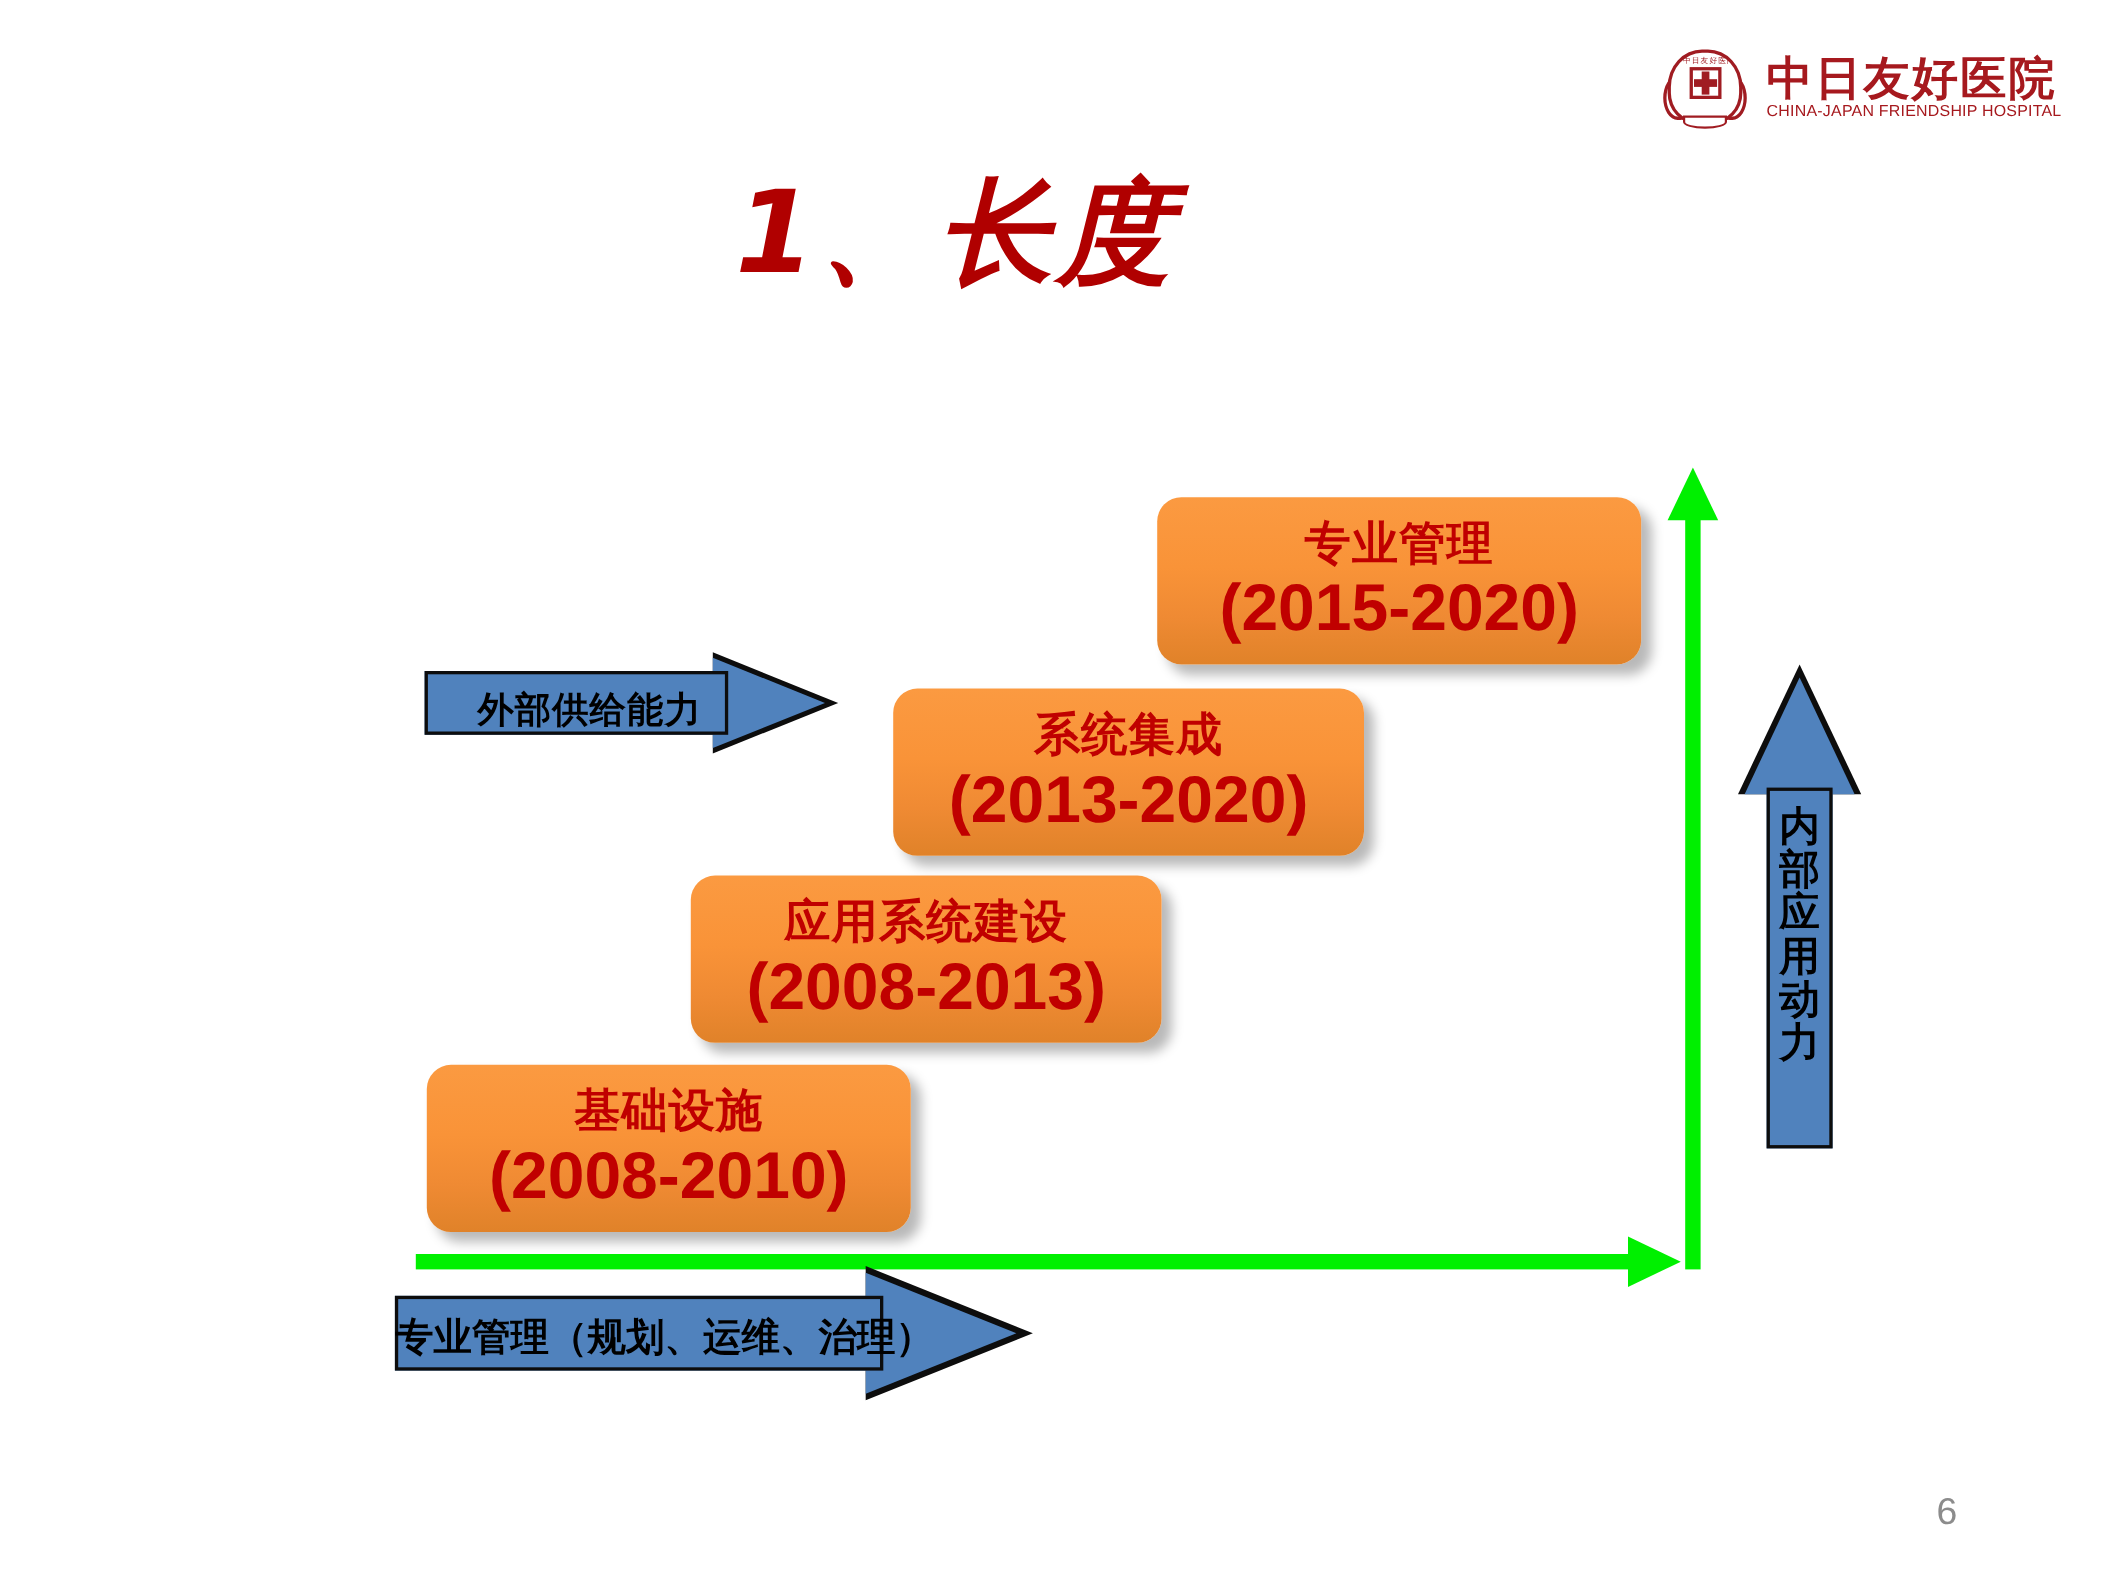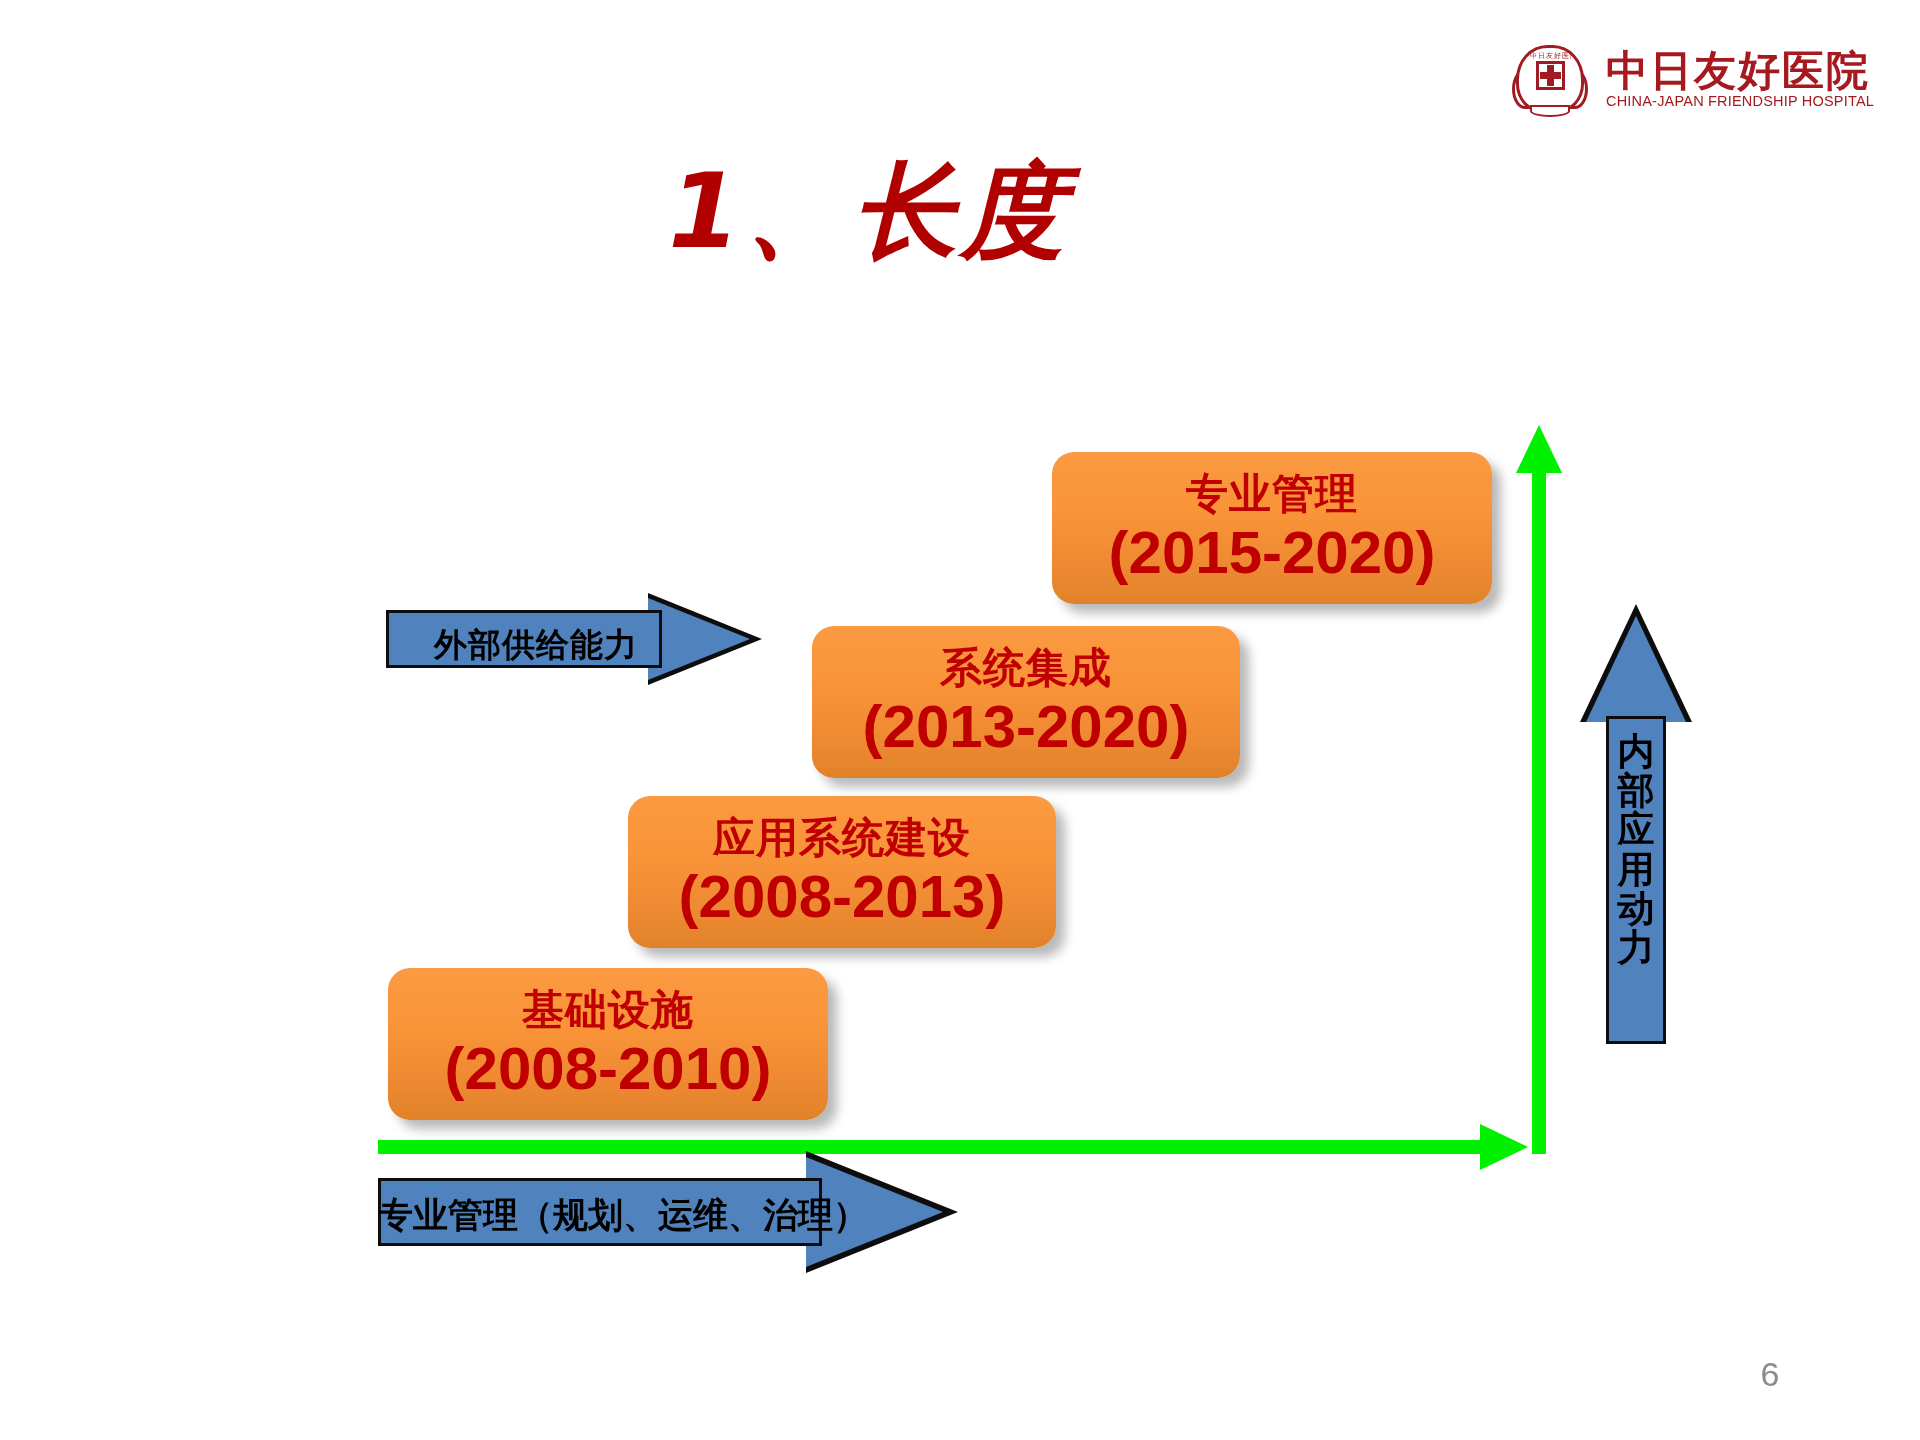--- a/index.html
+++ b/index.html
@@ -244,21 +244,21 @@
   #arrow-external .shaft   { left: 0px;   top: 16px; width: 276px; height: 58px; }
   #arrow-external .head    { left: 262px; top: -1px;
       border-top: 46px solid transparent; border-bottom: 46px solid transparent;
       border-left: 114px solid #0d0d0d; }
   #arrow-external .head-fill { left: 262px; top: 4px;
       border-top: 41px solid transparent; border-bottom: 41px solid transparent;
       border-left: 102px solid #5082bd; }
   #arrow-external .label { left: 48px; top: 29px; font-size: 33px; letter-spacing: 1px; }
 
   
-  #arrow-management { left: 378px; top: 1152px; width: 640px; height: 116px; }
+  #arrow-management { left: 359px; top: 1152px; width: 640px; height: 116px; }
   #arrow-management .shaft { left: 0px; top: 26px; width: 444px; height: 68px; }
   #arrow-management .head  { left: 428px; top: -1px;
       border-top: 61px solid transparent; border-bottom: 61px solid transparent;
       border-left: 152px solid #0d0d0d; }
   #arrow-management .head-fill { left: 428px; top: 5px;
       border-top: 55px solid transparent; border-bottom: 55px solid transparent;
       border-left: 137px solid #5082bd; }
   #arrow-management .label { left: 0px; top: 40px; font-size: 35px; letter-spacing: 0px; }
 
   

